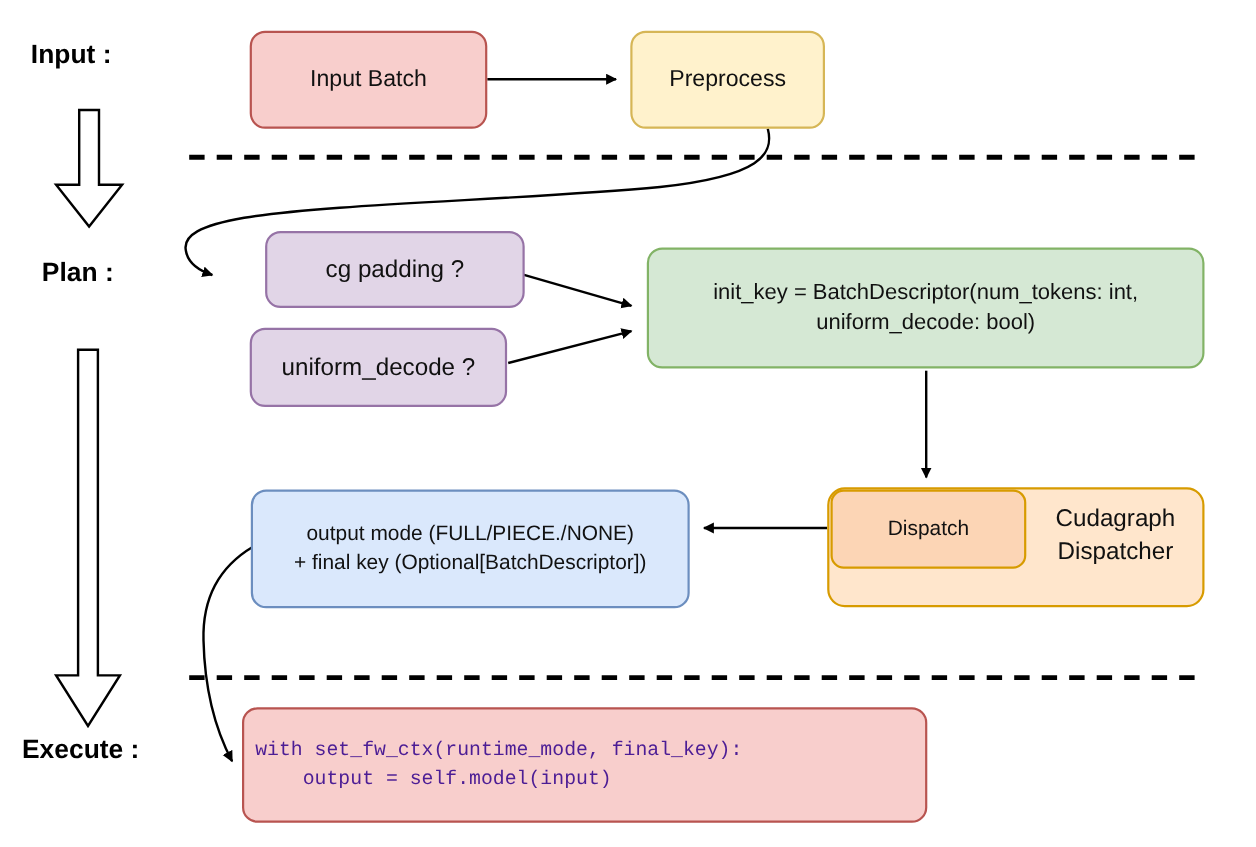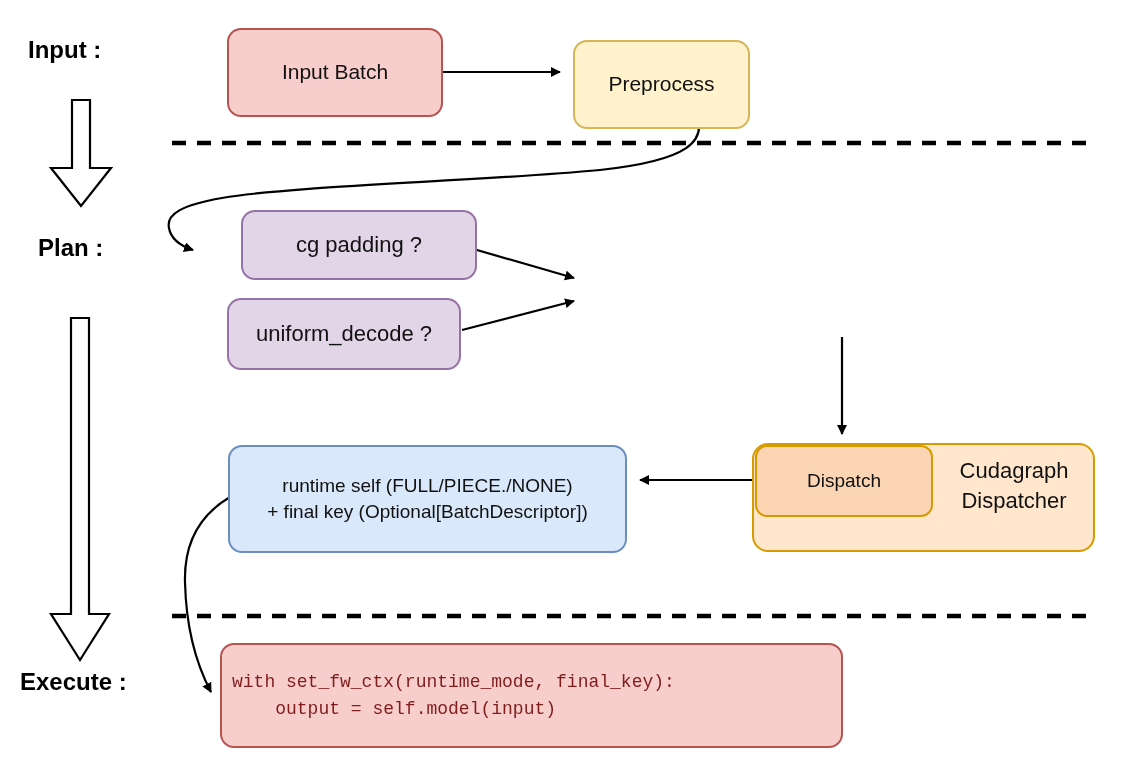--- a/index.html
+++ b/index.html
@@ -45,21 +45,21 @@
   .node-init-key      { left: 588px; top: 225px; width: 507px; height: 110px; font-size: 20px; }
   .node-cudagraph     { left: 752px; top: 443px; width: 343px; height: 109px; border-radius: 16px; }
   .node-dispatch      { left: 755px; top: 445px; width: 178px; height: 72px; font-size: 19px; border-radius: 12px; }
   .cudagraph-label    { position: absolute; left: 933px; top: 443px; width: 162px; height: 86px;
                         display: flex; flex-direction: column; align-items: center; justify-content: center;
                         font-size: 22px; color: #111111; line-height: 1.35; }
   .node-runtime       { left: 228px; top: 445px; width: 399px; height: 108px; font-size: 19px; }
   .node-execute-code  { left: 220px; top: 643px; width: 623px; height: 105px;
                         align-items: flex-start; justify-content: center;
                         font-family: "Liberation Mono", monospace; font-size: 18px;
-                        color: #7f1d1d; padding-left: 10px; text-align: center; line-height: 1.5; }
+                        color: #4c1d95; padding-left: 10px; text-align: center; line-height: 1.5; }
   .node-execute-code .ln { white-space: pre; }
 </style>
 </head>
 <body>
 
 <div class="canvas">
 
   <svg class="wires" viewBox="0 0 1142 770">
     <defs>
       <marker id="arr" markerWidth="12" markerHeight="12" refX="9" refY="5" orient="auto" markerUnits="userSpaceOnUse">
@@ -89,45 +89,49 @@
   </svg>
 
   <div class="stage-label" style="left:28px; top:36px;">Input :</div>
   <div class="stage-label" style="left:38px; top:234px;">Plan :</div>
   <div class="stage-label" style="left:20px; top:668px;">Execute :</div>
 
   <div class="node node-input-batch" style="background-color: rgb(248, 206, 204); border-color: rgb(184, 84, 80);">
     <span class="ln">Input Batch</span>
   </div>
 
-  <div class="node node-preprocess" style="background-color: rgb(255, 242, 204); border-color: rgb(214, 182, 86); margin-top: 12px;">
+  <div class="node node-preprocess" style="background-color: rgb(255, 242, 204); border-color: rgb(214, 182, 86);">
     <span class="ln">Preprocess</span>
   </div>
 
   <div class="node node-cg-padding" style="background-color: rgb(225, 213, 231); border-color: rgb(150, 115, 166);">
     <span class="ln">cg padding ?</span>
   </div>
 
   <div class="node node-uniform-decode" style="background-color: rgb(225, 213, 231); border-color: rgb(150, 115, 166);">
     <span class="ln">uniform_decode ?</span>
   </div>
 
+  <div class="node node-init-key" style="background-color: rgb(213, 232, 212); border-color: rgb(130, 179, 102);">
+    <span class="ln">init_key = BatchDescriptor(num_tokens: int,</span>
+    <span class="ln">uniform_decode: bool)</span>
+  </div>
 
   <div class="node node-cudagraph" style="background-color: rgb(255, 230, 204); border-color: rgb(215, 155, 0);">
   </div>
   <div class="node node-dispatch" style="background-color: rgb(252, 213, 181); border-color: rgb(215, 155, 0);">
     <span class="ln">Dispatch</span>
   </div>
   <div class="cudagraph-label">
     <span class="ln">Cudagraph</span>
     <span class="ln">Dispatcher</span>
   </div>
 
   <div class="node node-runtime" style="background-color: rgb(218, 232, 252); border-color: rgb(108, 142, 191);">
-    <span class="ln">runtime self (FULL/PIECE./NONE)</span>
+    <span class="ln">output mode (FULL/PIECE./NONE)</span>
     <span class="ln">+ final key (Optional[BatchDescriptor])</span>
   </div>
 
   <div class="node node-execute-code" style="background-color: rgb(248, 206, 204); border-color: rgb(184, 84, 80);">
     <span class="ln">with set_fw_ctx(runtime_mode, final_key):</span>
     <span class="ln">    output = self.model(input)</span>
   </div>
 
 </div>
 

